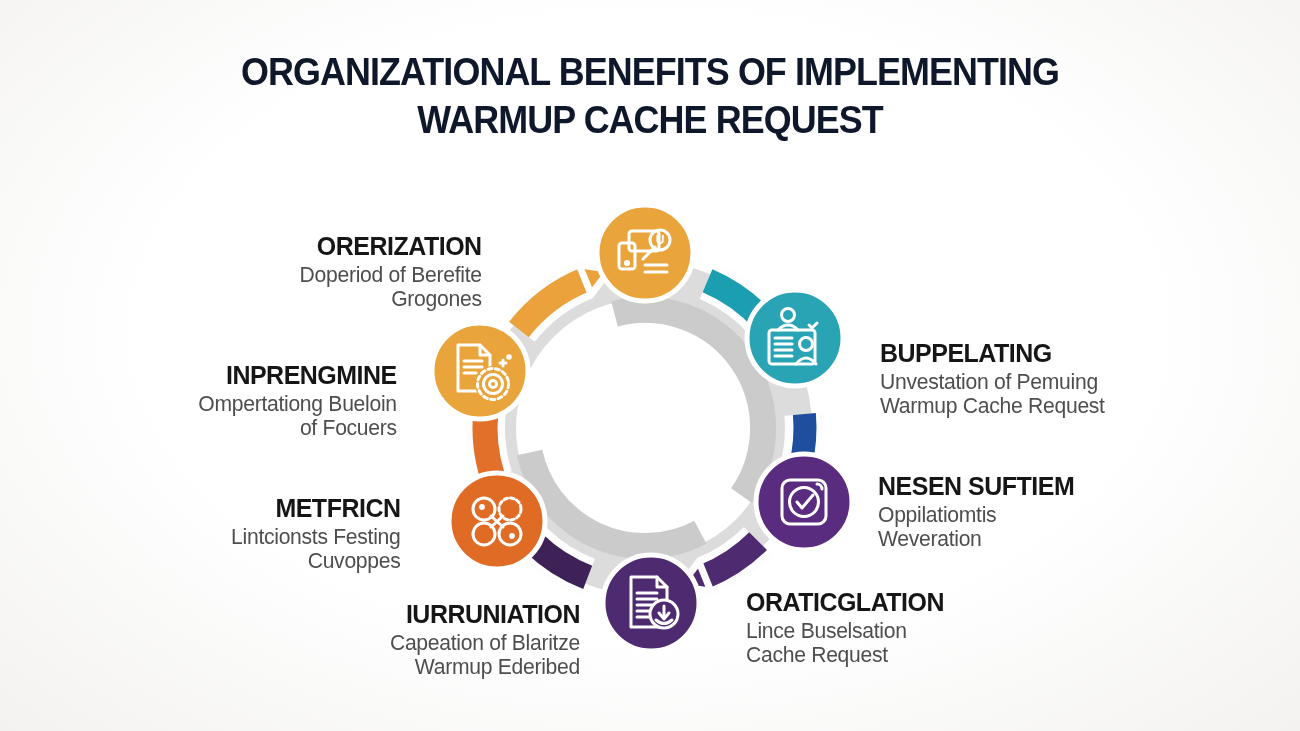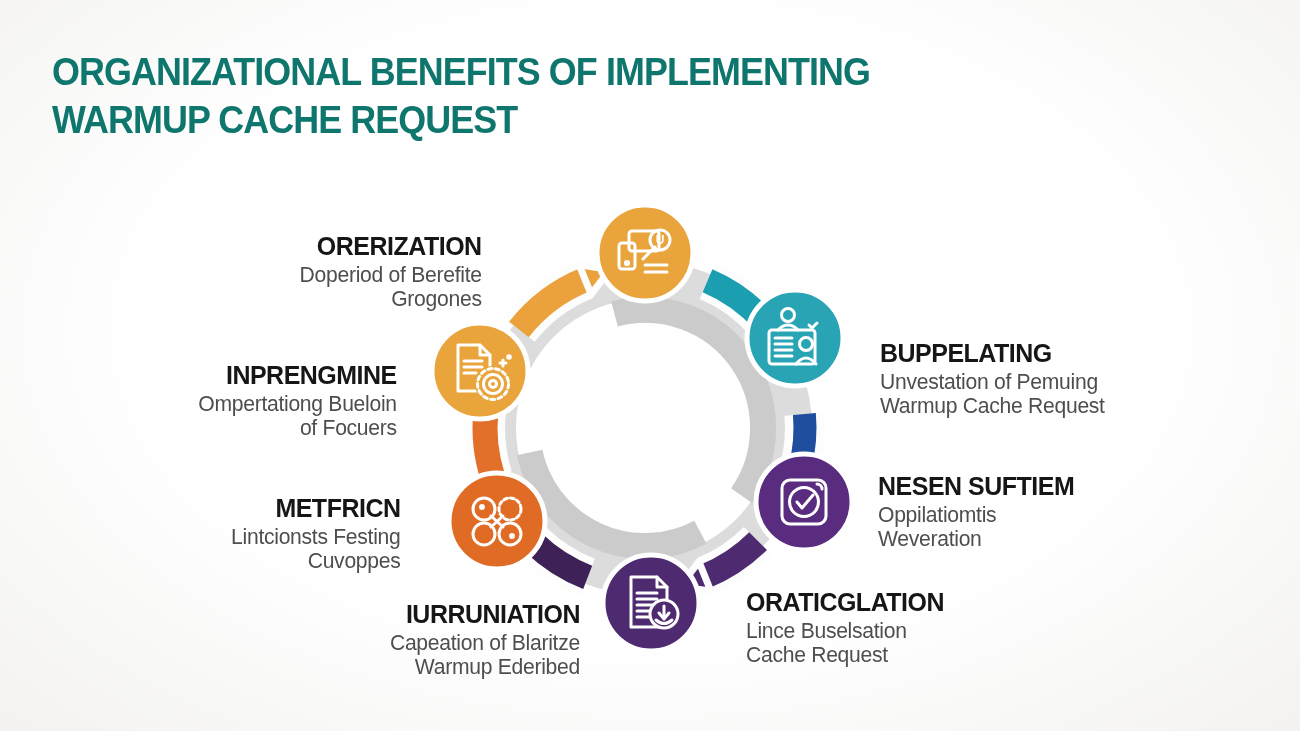--- a/index.html
+++ b/index.html
@@ -3,22 +3,22 @@
 <meta charset="utf-8">
 <style>
   html,body{margin:0;padding:0;}
   body{
     width:1300px;height:731px;overflow:hidden;position:relative;
     background:radial-gradient(ellipse at 50% 45%, #ffffff 55%, #f3f2f0 100%);
     font-family:"Liberation Sans","DejaVu Sans",sans-serif;
   }
   .stage{position:absolute;inset:0;}
   .title{
-    position:absolute;left:0;right:0;top:48px;
-    color:#0f766e;font-weight:700;
+    position:absolute;left:0;right:0;top:48px;text-align:center;
+    color:#0f172a;font-weight:700;
   }
   .title .t-line{
     display:block;font-size:39px;line-height:48px;letter-spacing:-1px;
     transform:scaleX(.92);transform-origin:50% 50%;
   }
   .diagram-svg{position:absolute;left:0;top:0;}
   .label{
     position:absolute;white-space:nowrap;
     transform:scaleX(.96);
   }

